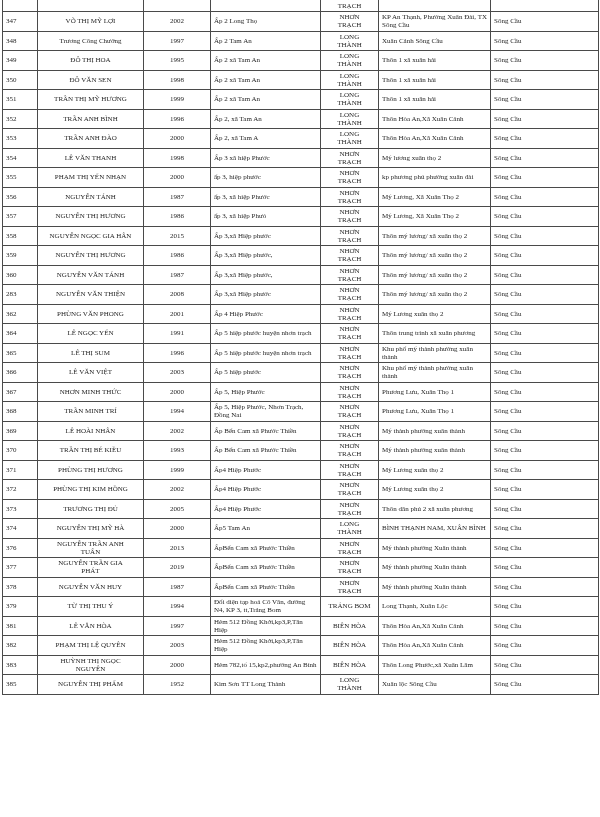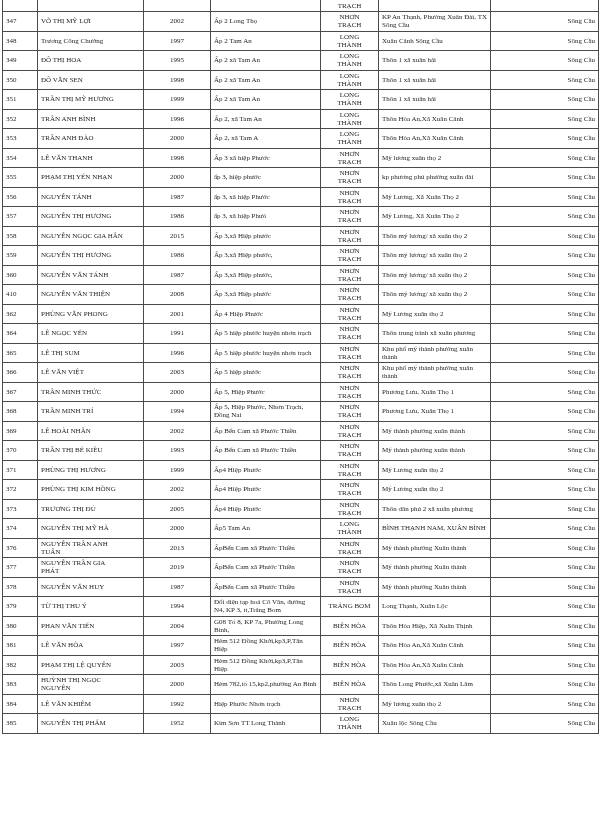--- a/index.html
+++ b/index.html
@@ -29,26 +29,26 @@
     border: 1px solid #4a4a4a;
     font-size: 7px;
     line-height: 1.18;
     color: #1f1f1f;
     padding: 1px 3px;
     vertical-align: middle;
     overflow: hidden;
     word-wrap: break-word;
   }
   .c-no   { text-align: left; }
-  .c-name { text-align: left; font-size: 7.5px; white-space: pre-line; }
+  .c-name { text-align: center; font-size: 7.5px; white-space: pre-line; }
   .c-year { text-align: center; }
   .c-addr { text-align: left; }
   .c-dist { text-align: center; white-space: pre-line; }
   .c-addr2{ text-align: left; }
-  .c-prov { text-align: right; }
+  .c-prov { text-align: left; }
   tr.partial-row td {
     border-top: none;
     height: 10px;
     padding-top: 0;
     padding-bottom: 1px;
     vertical-align: bottom;
   }
 </style>
 </head>
 <body>
@@ -208,21 +208,21 @@
     <td class="c-no">360</td>
     <td class="c-name">NGUYỄN VĂN TÁNH</td>
     <td class="c-year">1987</td>
     <td class="c-addr">Ấp 3,xã Hiệp phước,</td>
     <td class="c-dist">NHƠN
 TRẠCH</td>
     <td class="c-addr2">Thôn mỹ lương/ xã xuân thọ 2</td>
     <td class="c-prov">Sông Cầu</td>
   </tr>
         <tr>
-    <td class="c-no">410</td>
+    <td class="c-no">283</td>
     <td class="c-name">NGUYỄN VĂN THIỆN</td>
     <td class="c-year">2008</td>
     <td class="c-addr">Ấp 3,xã Hiệp phước</td>
     <td class="c-dist">NHƠN
 TRẠCH</td>
     <td class="c-addr2">Thôn mỹ lương/ xã xuân thọ 2</td>
     <td class="c-prov">Sông Cầu</td>
   </tr>
         <tr>
     <td class="c-no">362</td>
@@ -259,21 +259,21 @@
     <td class="c-name">LÊ VĂN VIỆT</td>
     <td class="c-year">2003</td>
     <td class="c-addr">Ấp 5 hiệp phước</td>
     <td class="c-dist">NHƠN
 TRẠCH</td>
     <td class="c-addr2">Khu phố mỹ thành phường xuân thành</td>
     <td class="c-prov">Sông Cầu</td>
   </tr>
         <tr>
     <td class="c-no">367</td>
-    <td class="c-name">TRẦN MINH THỨC</td>
+    <td class="c-name">NHƠN MINH THỨC</td>
     <td class="c-year">2000</td>
     <td class="c-addr">Ấp 5, Hiệp Phước</td>
     <td class="c-dist">NHƠN
 TRẠCH</td>
     <td class="c-addr2">Phương Lưu, Xuân Thọ 1</td>
     <td class="c-prov">Sông Cầu</td>
   </tr>
         <tr>
     <td class="c-no">368</td>
     <td class="c-name">TRẦN MINH TRÍ</td>
@@ -376,29 +376,20 @@
     <td class="c-addr2">Mỹ thành phường Xuân thành</td>
     <td class="c-prov">Sông Cầu</td>
   </tr>
         <tr>
     <td class="c-no">379</td>
     <td class="c-name">TỪ THỊ THU Ý</td>
     <td class="c-year">1994</td>
     <td class="c-addr">Đối diện tạp hoá Cô Vân, đường N4, KP 3, tt,Trảng Bom</td>
     <td class="c-dist">TRẢNG BOM</td>
     <td class="c-addr2">Long Thạnh, Xuân Lộc</td>
-    <td class="c-prov">Sông Cầu</td>
-  </tr>
-        <tr>
-    <td class="c-no">380</td>
-    <td class="c-name">PHAN VĂN TIẾN</td>
-    <td class="c-year">2004</td>
-    <td class="c-addr">G08 Tổ 8, KP 7a, Phường Long Bình,</td>
-    <td class="c-dist">BIÊN HÒA</td>
-    <td class="c-addr2">Thôn Hòa Hiệp, Xã Xuân Thịnh</td>
     <td class="c-prov">Sông Cầu</td>
   </tr>
         <tr>
     <td class="c-no">381</td>
     <td class="c-name">LÊ VĂN HÒA</td>
     <td class="c-year">1997</td>
     <td class="c-addr">Hẻm 512 Đồng Khởi,kp3,P,Tân Hiệp</td>
     <td class="c-dist">BIÊN HÒA</td>
     <td class="c-addr2">Thôn Hòa An,Xã Xuân Cảnh</td>
     <td class="c-prov">Sông Cầu</td>
@@ -416,30 +407,20 @@
     <td class="c-no">383</td>
     <td class="c-name">HUỲNH THỊ NGỌC
 NGUYÊN</td>
     <td class="c-year">2000</td>
     <td class="c-addr">Hẻm 782,tổ 15,kp2,phường An Bình</td>
     <td class="c-dist">BIÊN HÒA</td>
     <td class="c-addr2">Thôn Long Phước,xã Xuân Lâm</td>
     <td class="c-prov">Sông Cầu</td>
   </tr>
         <tr>
-    <td class="c-no">384</td>
-    <td class="c-name">LÊ VĂN KHIÊM</td>
-    <td class="c-year">1992</td>
-    <td class="c-addr">Hiệp Phước Nhơn trạch</td>
-    <td class="c-dist">NHƠN
-TRẠCH</td>
-    <td class="c-addr2">Mỹ lương xuân thọ 2</td>
-    <td class="c-prov">Sông Cầu</td>
-  </tr>
-        <tr>
     <td class="c-no">385</td>
     <td class="c-name">NGUYỄN THỊ PHẨM</td>
     <td class="c-year">1952</td>
     <td class="c-addr">Kim Sơn TT Long Thành</td>
     <td class="c-dist">LONG
 THÀNH</td>
     <td class="c-addr2">Xuân lộc Sông Cầu</td>
     <td class="c-prov">Sông Cầu</td>
   </tr>
       </tbody>

